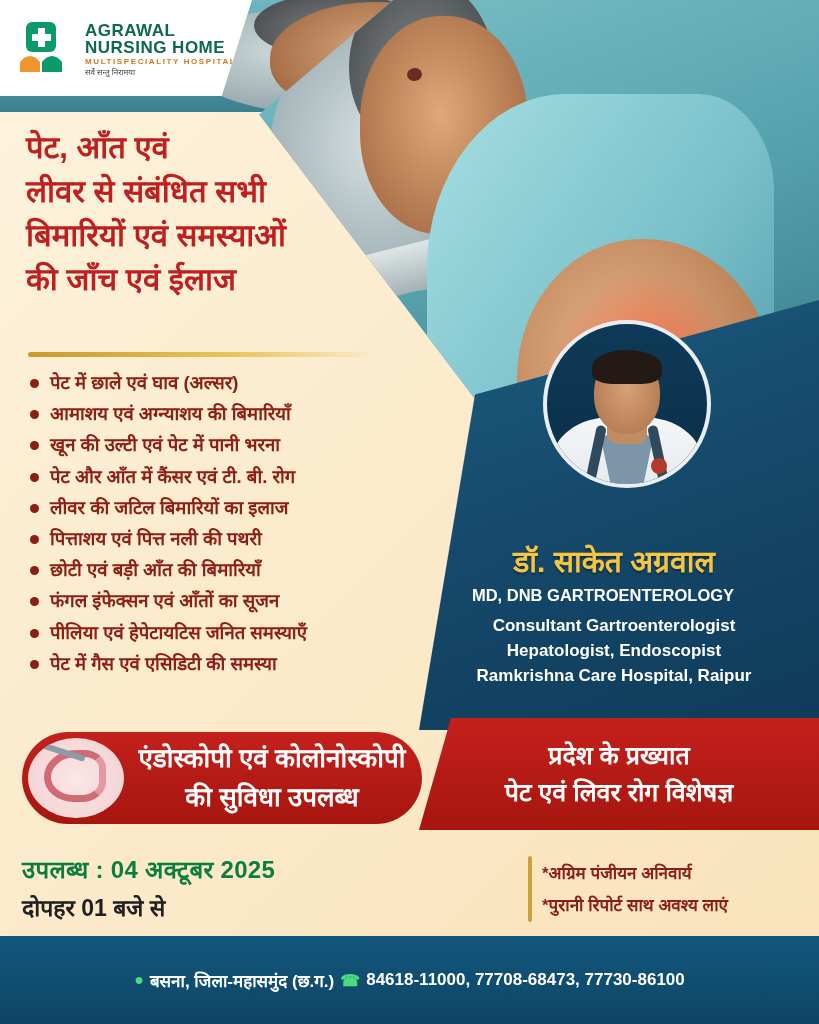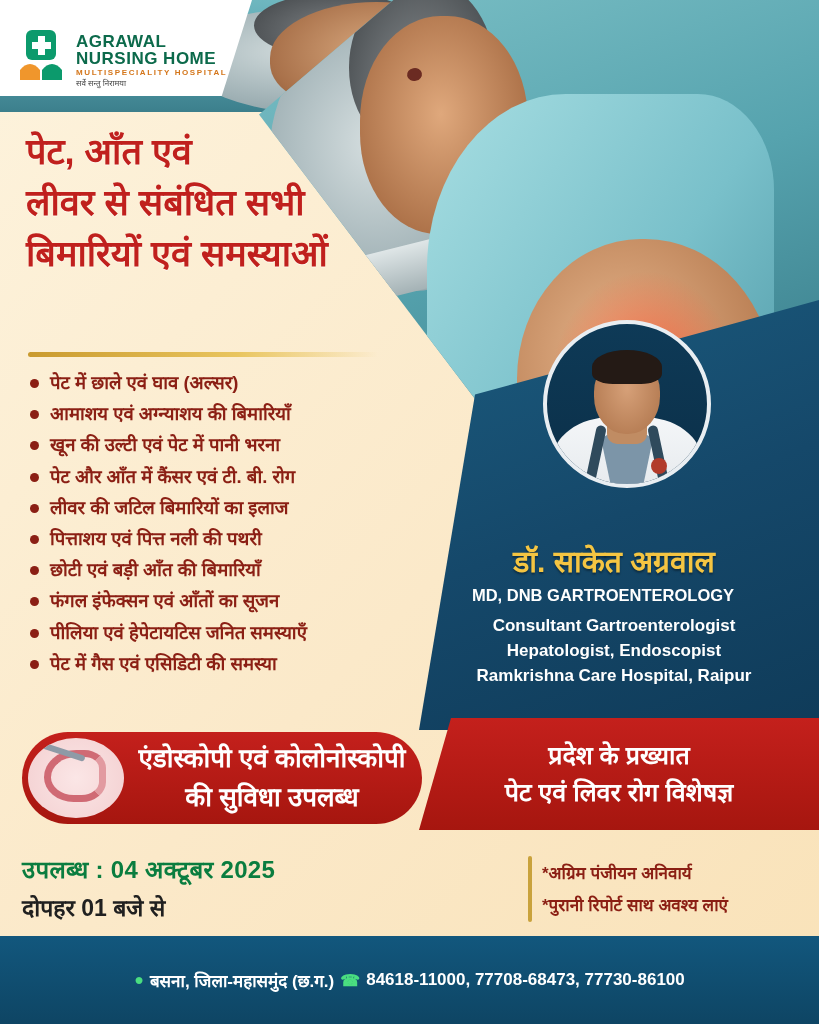--- a/index.html
+++ b/index.html
@@ -117,35 +117,35 @@
     border-radius: 6px; transform: rotate(-14deg);
   }
 
   
   .logo-box {
     position: absolute; top: 0; left: 0;
     width: 252px; height: 96px;
     background: #ffffff;
     clip-path: polygon(0 0, 100% 0, 88% 100%, 0 100%);
     padding: 10px 12px 8px 14px;
-    display: flex; align-items: flex-end; gap: 8px;
+    display: flex; align-items: center; gap: 17px;
   }
   .logo-mark { width: 54px; height: 62px; flex: 0 0 54px; position: relative; }
   .logo-text { line-height: 1; }
   .logo-l1 { font-size: 17px; font-weight: 700; color: #0c6a4b; letter-spacing: .5px; }
   .logo-l2 { font-size: 17px; font-weight: 700; color: #0c6a4b; letter-spacing: .5px; }
   .logo-l3 { font-size: 8px; font-weight: 700; color: #d4761b; letter-spacing: 1.6px; margin-top: 2px; }
   .logo-l4 { font-size: 8px; color: #444; margin-top: 3px; }
 
   
   .headline {
     position: absolute; top: 126px; left: 26px; width: 420px;
     color: #c0201d;
     font-weight: 700;
-    font-size: 36px;
+    font-size: 31px;
     line-height: 1.42;
     text-shadow: 0 1px 0 rgba(255,255,255,.6);
   }
   .rule {
     position: absolute; top: 352px; left: 28px; width: 350px; height: 5px;
     background: linear-gradient(90deg, #c99a2e, #e9c55f 60%, rgba(233,197,95,0));
     border-radius: 3px;
   }
 
   
@@ -358,20 +358,21 @@
       <div class="logo-l2">NURSING HOME</div>
       <div class="logo-l3">MULTISPECIALITY HOSPITAL</div>
       <div class="logo-l4">सर्वे सन्तु निरामया</div>
     </div>
   </div>
 
   <div class="headline">
     <div>पेट, आँत एवं</div>
     <div>लीवर से संबंधित सभी</div>
     <div>बिमारियों एवं समस्याओं</div>
+    <div>की जाँच एवं ईलाज</div>
   </div>
   <div class="rule"></div>
 
   <ul class="bullets">
     <li>पेट में छाले एवं घाव (अल्सर)</li>
     <li>आमाशय एवं अग्न्याशय की बिमारियाँ</li>
     <li>खून की उल्टी एवं पेट में पानी भरना</li>
     <li>पेट और आँत में कैंसर एवं टी. बी. रोग</li>
     <li>लीवर की जटिल बिमारियों का इलाज</li>
     <li>पित्ताशय एवं पित्त नली की पथरी</li>

